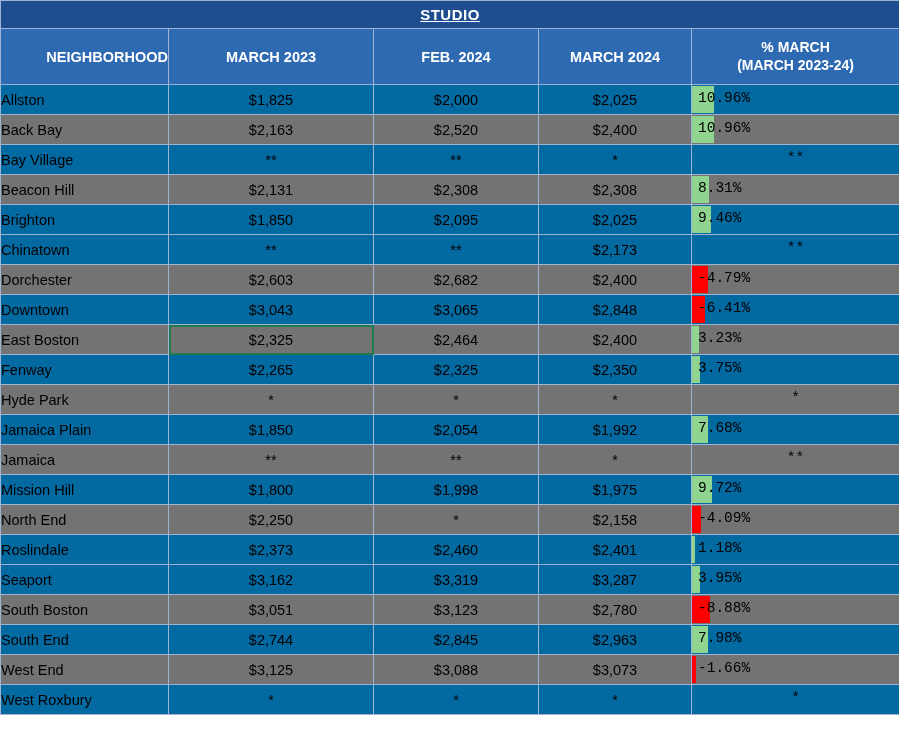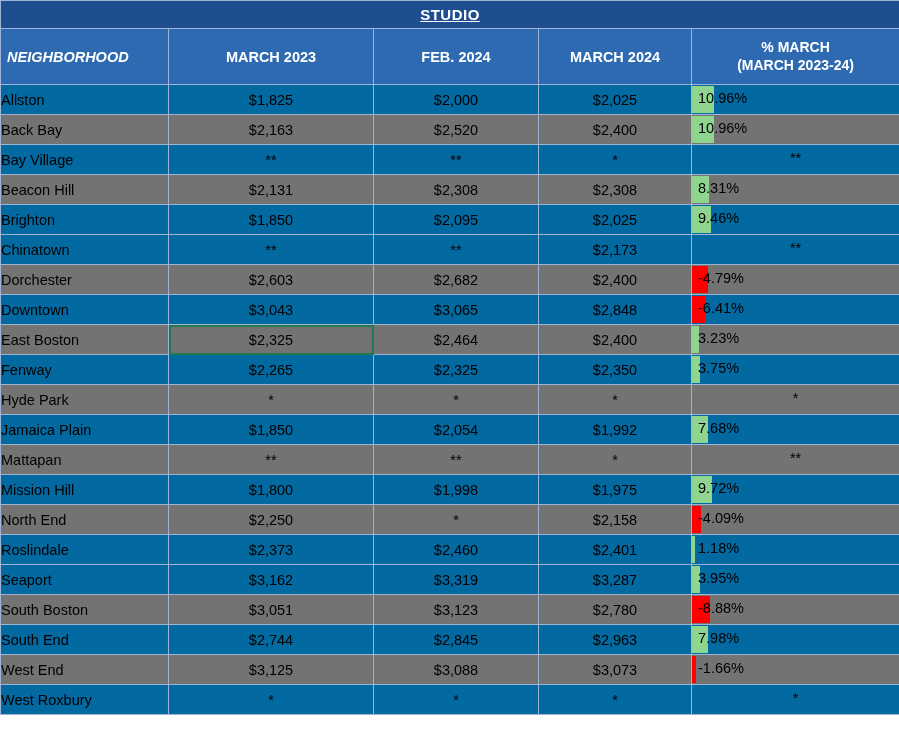--- a/index.html
+++ b/index.html
@@ -46,23 +46,22 @@
     color: #ffffff;
     font-weight: bold;
     font-size: 14.5px;
     text-align: center;
     height: 55px;
     vertical-align: middle;
     border: 1px solid #9fb4d4;
     padding: 0 4px;
   }
   .head-row th.left {
-    text-align: left;
+    text-align: right;
     padding-left: 6px;
-    font-style: italic;
   }
   .head-sub {
     display: block;
     font-size: 14px;
     line-height: 1.25;
   }
   
   .data-row td {
     height: 29px;
     font-size: 14.5px;
@@ -97,20 +96,21 @@
   }
   .bar.pos { background: #8fd48f; }
   .bar.neg { background: #ff0000; }
   .pct-text {
     position: relative;
     display: block;
     padding-left: 6px;
     line-height: 27px;
     text-align: left;
     white-space: nowrap;
+    font-family: Liberation Mono, monospace;
   }
   .pct-text.center {
     text-align: center;
     padding-left: 0;
   }
   
   td.selected {
     outline: 2px solid #1f7a4d;
     outline-offset: -2px;
   }
@@ -284,21 +284,21 @@
           <td class="num">$2,054</td>
           <td class="num">$1,992</td>
           <td class="pct">
             <span class="pct-wrap">
               <span class="bar pos" style="width: 16px;"></span>
               <span class="pct-text">7.68%</span>
             </span>
           </td>
         </tr>
         <tr class="data-row row-b">
-          <td class="neigh">Mattapan</td>
+          <td class="neigh">Jamaica</td>
           <td class="num">**</td>
           <td class="num">**</td>
           <td class="num">*</td>
           <td class="pct">
             <span class="pct-wrap">
               <span class="pct-text center">**</span>
             </span>
           </td>
         </tr>
         <tr class="data-row row-a">

